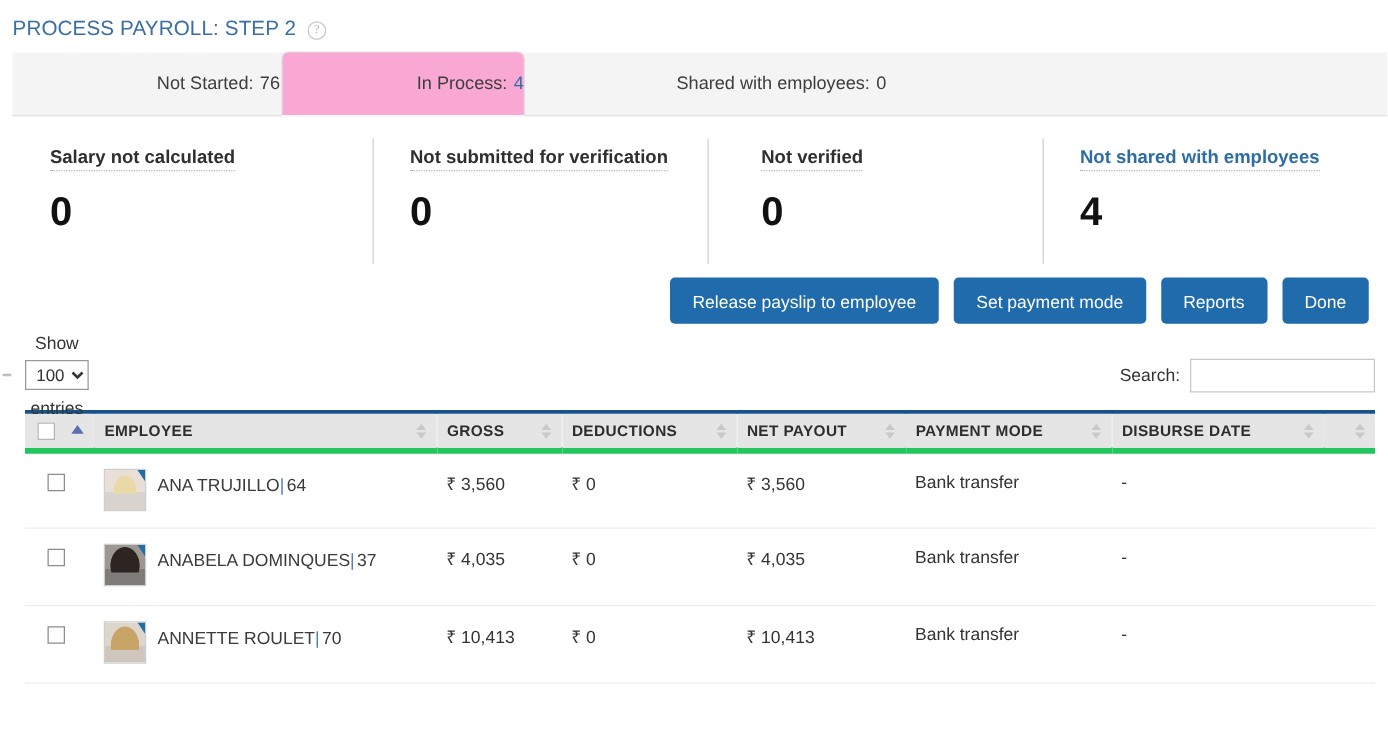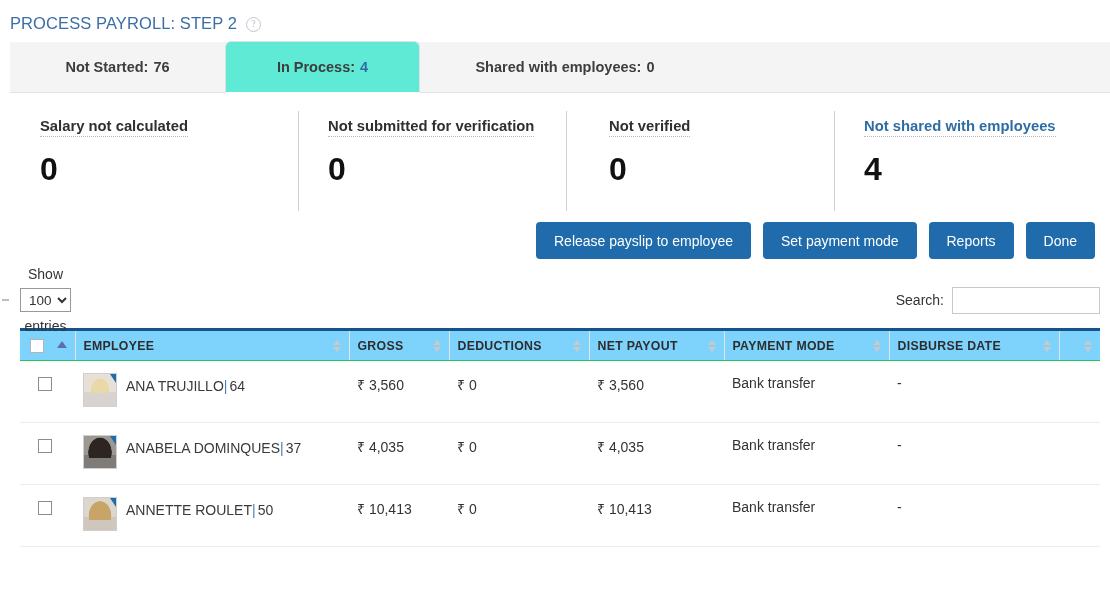--- a/index.html
+++ b/index.html
@@ -45,35 +45,35 @@
     height: 51px;
     margin: 2px 0 0 10px;
     width: 1100px;
     display: flex;
     align-items: flex-end;
     background: #f4f4f4;
     border-bottom: 1px solid #e2e2e2;
   }
   .tab {
     height: 51px;
-    display: flex; align-items: center; justify-content: center;
+    display: flex; align-items: center; justify-content: flex-end;
     font-size: 14.5px;
-    font-weight: bold;
+    font-weight: normal;
     color: #3d3d3d;
     cursor: pointer;
     border-left: 1px solid transparent;
     border-right: 1px solid transparent;
     position: relative;
   }
   .tab .cnt { margin-left: 5px; }
   .tab-notstarted { width: 215px; }
   .tab-inprocess  { width: 195px; }
   .tab-shared     { width: 290px; }
   .tab.active {
-    background: #5eead4;
+    background: #f9a8d4;
     border: 1px solid #e0e0e0;
     border-bottom: 1px solid #ffffff;
     border-radius: 6px 6px 0 0;
     margin-bottom: -1px;
     height: 52px;
     z-index: 2;
   }
   .tab.active .cnt { color: #2e6da4; }
 
   
@@ -174,22 +174,22 @@
   }
 
   
   table.dt {
     width: 1080px;
     border-collapse: collapse;
     border-top: 3px solid #17538a;
     table-layout: fixed;
   }
   table.dt thead th {
-    background: #7dd3fc;
-    border-bottom: 1px solid #22c55e;
+    background: #e5e5e5;
+    border-bottom: 5px solid #22c55e;
     border-right: 1px solid #e4e4e4;
     font-size: 12.3px;
     font-weight: bold;
     letter-spacing: .3px;
     color: #2d2d2d;
     text-align: left;
     height: 31px;
     padding: 0 8px;
     position: relative;
     cursor: pointer;
@@ -462,21 +462,21 @@
         <td></td>
       </tr>
       <tr>
         <td><input type="checkbox" class="chk" style=""></td>
         <td>
           <div class="emp-cell">
             <span class="avatar">
                 <span class="ph ph-c"></span>
                 <span class="badge"></span>
               </span>
-            <span class="emp-name"><span>ANNETTE ROULET</span><span class="sep">|</span><span class="eid">50</span></span>
+            <span class="emp-name"><span>ANNETTE ROULET</span><span class="sep">|</span><span class="eid">70</span></span>
           </div>
         </td>
         <td>₹ 10,413</td>
         <td>₹ 0</td>
         <td>₹ 10,413</td>
         <td>Bank transfer</td>
         <td>-</td>
         <td></td>
       </tr>
     </tbody>

